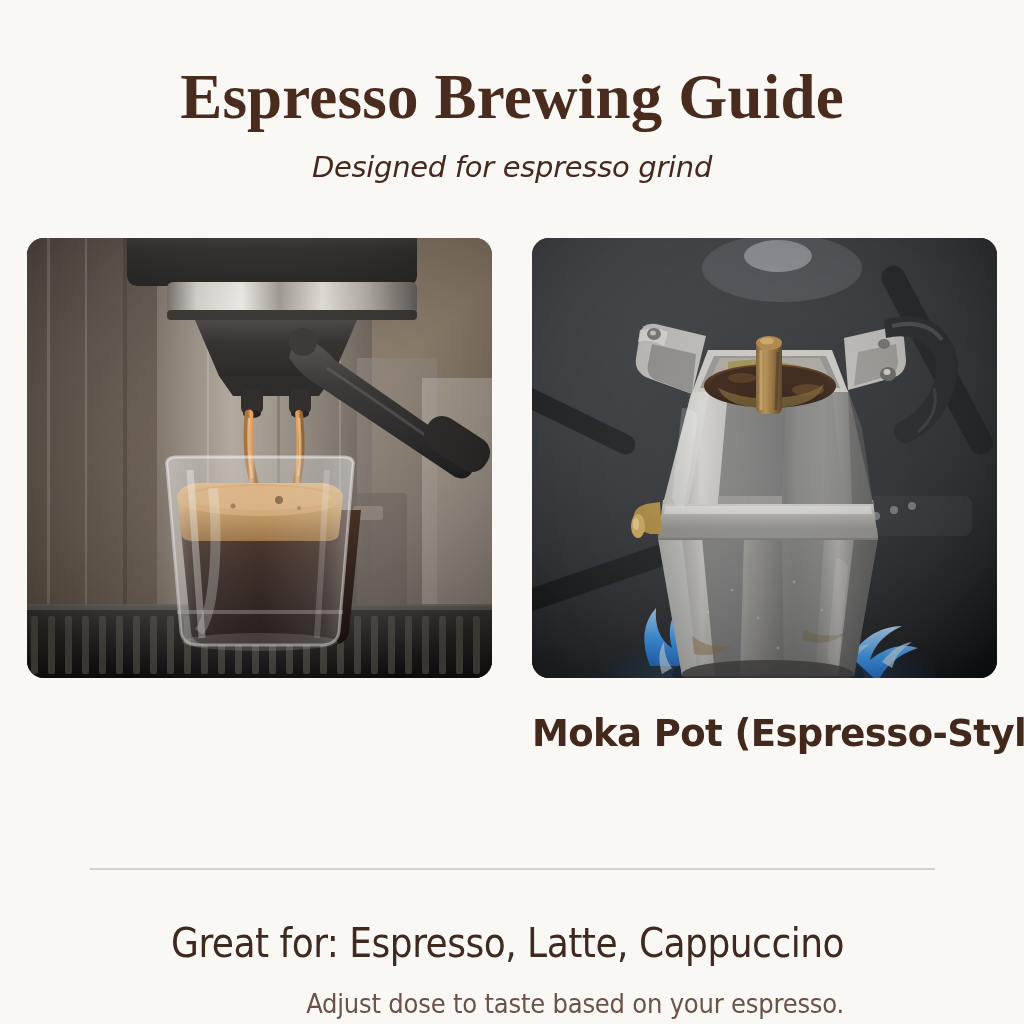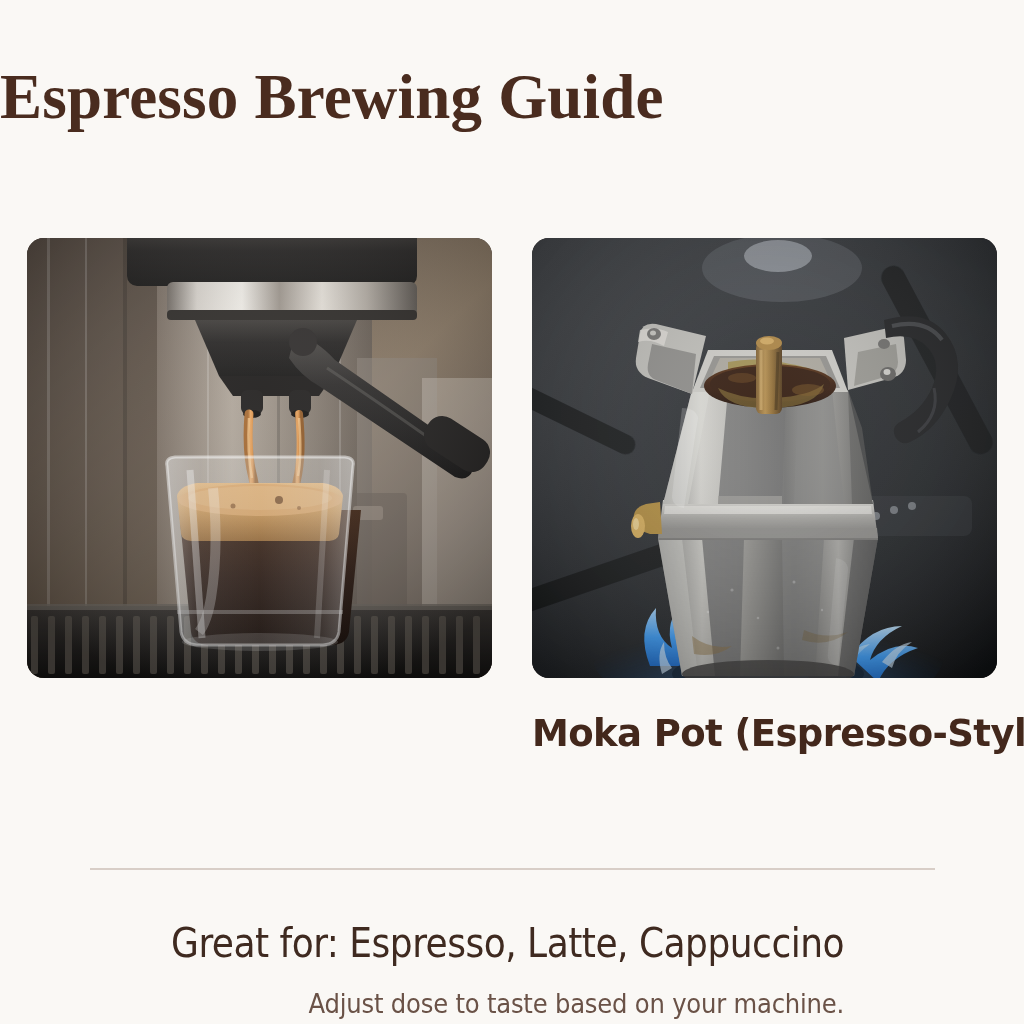--- a/index.html
+++ b/index.html
@@ -20,20 +20,21 @@
     background: #faf8f5;
     box-sizing: border-box;
   }
 
   
   .header {
     position: absolute;
     top: 0;
     left: 0;
     width: 1024px;
+    text-align: center;
   }
   .title {
     margin: 0;
     padding-top: 64px;
     font-family: "Liberation Serif", "DejaVu Serif", serif;
     font-weight: 700;
     font-size: 63px;
     line-height: 1.05;
     letter-spacing: 0.2px;
     color: #4a2c1f;
@@ -133,20 +134,21 @@
     color: #6a5247;
   }
 </style>
 </head>
 <body>
 
 <div class="page">
 
   <div class="header">
     <h1 class="title">Espresso Brewing Guide</h1>
+    <p class="subtitle">Designed for espresso grind</p>
   </div>
 
   <div class="cards">
 
     <div class="card">
       <div class="photo">
         <svg viewBox="0 0 465 440" preserveAspectRatio="xMidYMid slice">
           <defs>
             <linearGradient id="emWall" x1="0" y1="0" x2="1" y2="1">
               <stop offset="0%" stop-color="#4b4038"></stop>
@@ -473,16 +475,16 @@
       </div>
       <h2 class="card-title">Moka Pot (Espresso-Style)</h2>
     </div>
 
   </div>
 
   <div class="divider"></div>
 
   <div class="footer">
     <p class="footer-head">Great for: Espresso, Latte, Cappuccino</p>
-    <p class="footer-note">Adjust dose to taste based on your machine.</p>
+    <p class="footer-note">Adjust dose to taste based on your espresso.</p>
   </div>
 
 </div>
 
 </body></html>

